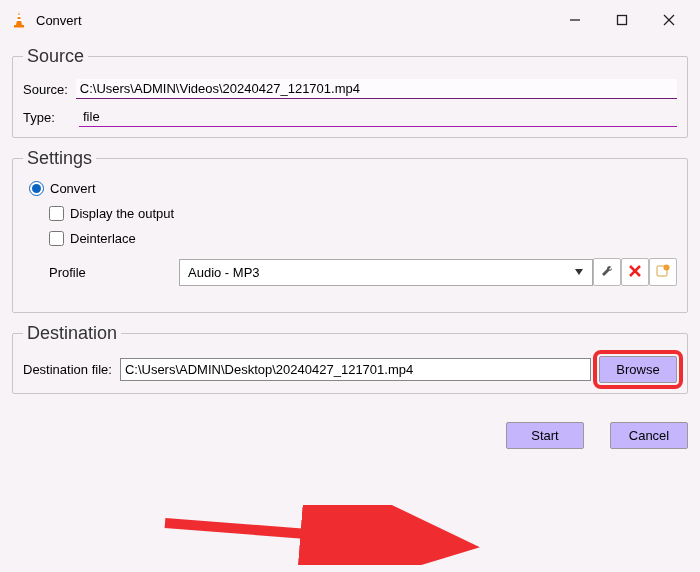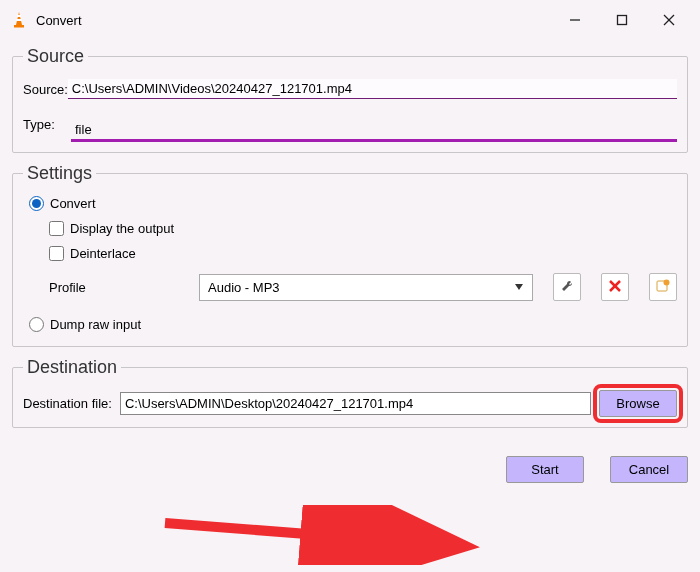--- a/index.html
+++ b/index.html
@@ -48,21 +48,21 @@
     }
     legend {
       font-size: 18px;
       padding: 0 4px;
       color: #333;
     }
     .row {
       display: flex;
       align-items: center;
       margin-bottom: 8px;
-      gap: 0;
+      gap: 8px;
     }
     .row:last-child { margin-bottom: 0; }
     .label {
       white-space: nowrap;
     }
     .textfield {
       flex: 1;
       font-family: inherit;
       font-size: 13px;
       padding: 2px 4px;
@@ -77,21 +77,21 @@
       gap: 6px;
       margin-bottom: 10px;
       margin-left: 6px;
     }
     input[type=radio] { width: 15px; height: 15px; accent-color: #0a63c2; }
     input[type=checkbox] { width: 15px; height: 15px; }
     .nested { margin-left: 26px; }
     .profile-row {
       display: flex;
       align-items: center;
-      gap: 20px;
+      gap: 0;
       margin-left: 26px;
       margin-top: 12px;
       margin-bottom: 16px;
     }
     .profile-row .label { width: 130px; }
     .profile-select {
       flex: 1;
       border: 1px solid #aaa;
       background: #fff;
       padding: 5px 8px;
@@ -190,21 +190,21 @@
 
 <div class="content">
   <fieldset>
     <legend>Source</legend>
     <div class="row">
       <span class="label">Source:</span>
       <input class="textfield" type="text" readonly="" value="C:\Users\ADMIN\Videos\20240427_121701.mp4" style="">
     </div>
     <div class="row">
       <span class="label" style="width:48px;">Type:</span>
-      <span style="flex:1;border-bottom:3px solid #a21caf;padding:2px 4px;margin-top:13px;">file</span>
+      <span style="flex:1;border-bottom:1px solid #a21caf;padding:2px 4px;">file</span>
     </div>
   </fieldset>
 
   <fieldset>
     <legend>Settings</legend>
     <label class="radio">
       <input type="radio" name="mode" checked="" style="">
       <span>Convert</span>
     </label>
     <label class="checkbox nested">
@@ -242,24 +242,20 @@
       </div>
       <div class="iconbtn">
         <span>
           <svg width="14" height="14">
               <rect x="1" y="2" width="10" height="10" rx="1" fill="#fff" stroke="#d9a441" stroke-width="1"></rect>
               <circle cx="10.5" cy="3.5" r="3" fill="#f0a030"></circle>
             </svg>
         </span>
       </div>
     </div>
-    <label class="radio" style="margin-bottom:4px;">
-      <input type="radio" name="mode" style="">
-      <span>Dump raw input</span>
-    </label>
   </fieldset>
 
   <fieldset>
     <legend>Destination</legend>
     <div class="dest-row">
       <span class="label">Destination file:</span>
       <input class="dest-input" type="text" value="C:\Users\ADMIN\Desktop\20240427_121701.mp4" style="">
       <span class="browse-highlight">
         <button class="btn">Browse</button>
       </span>

